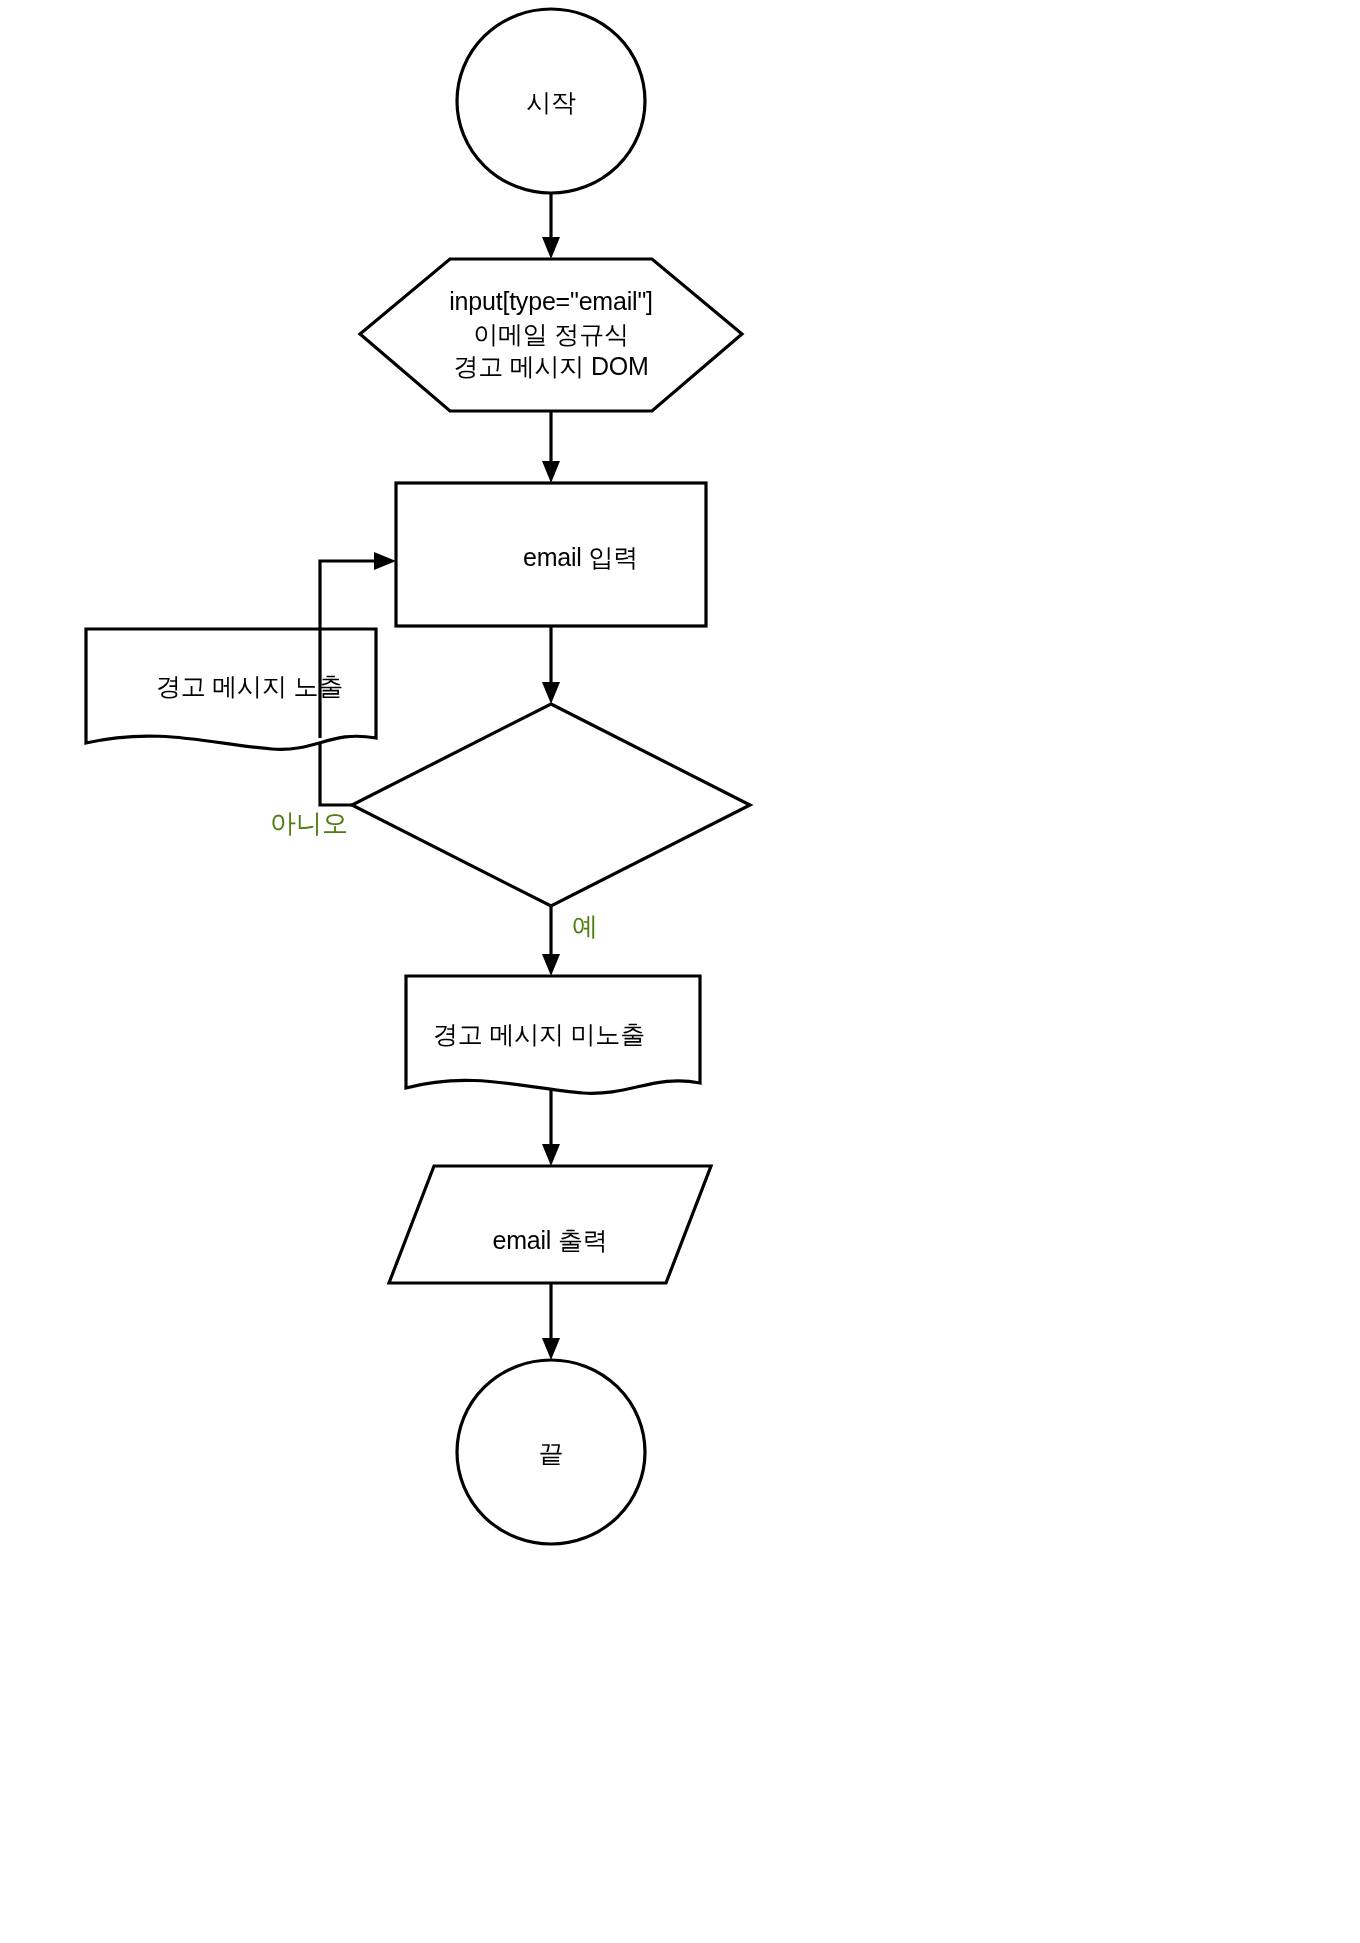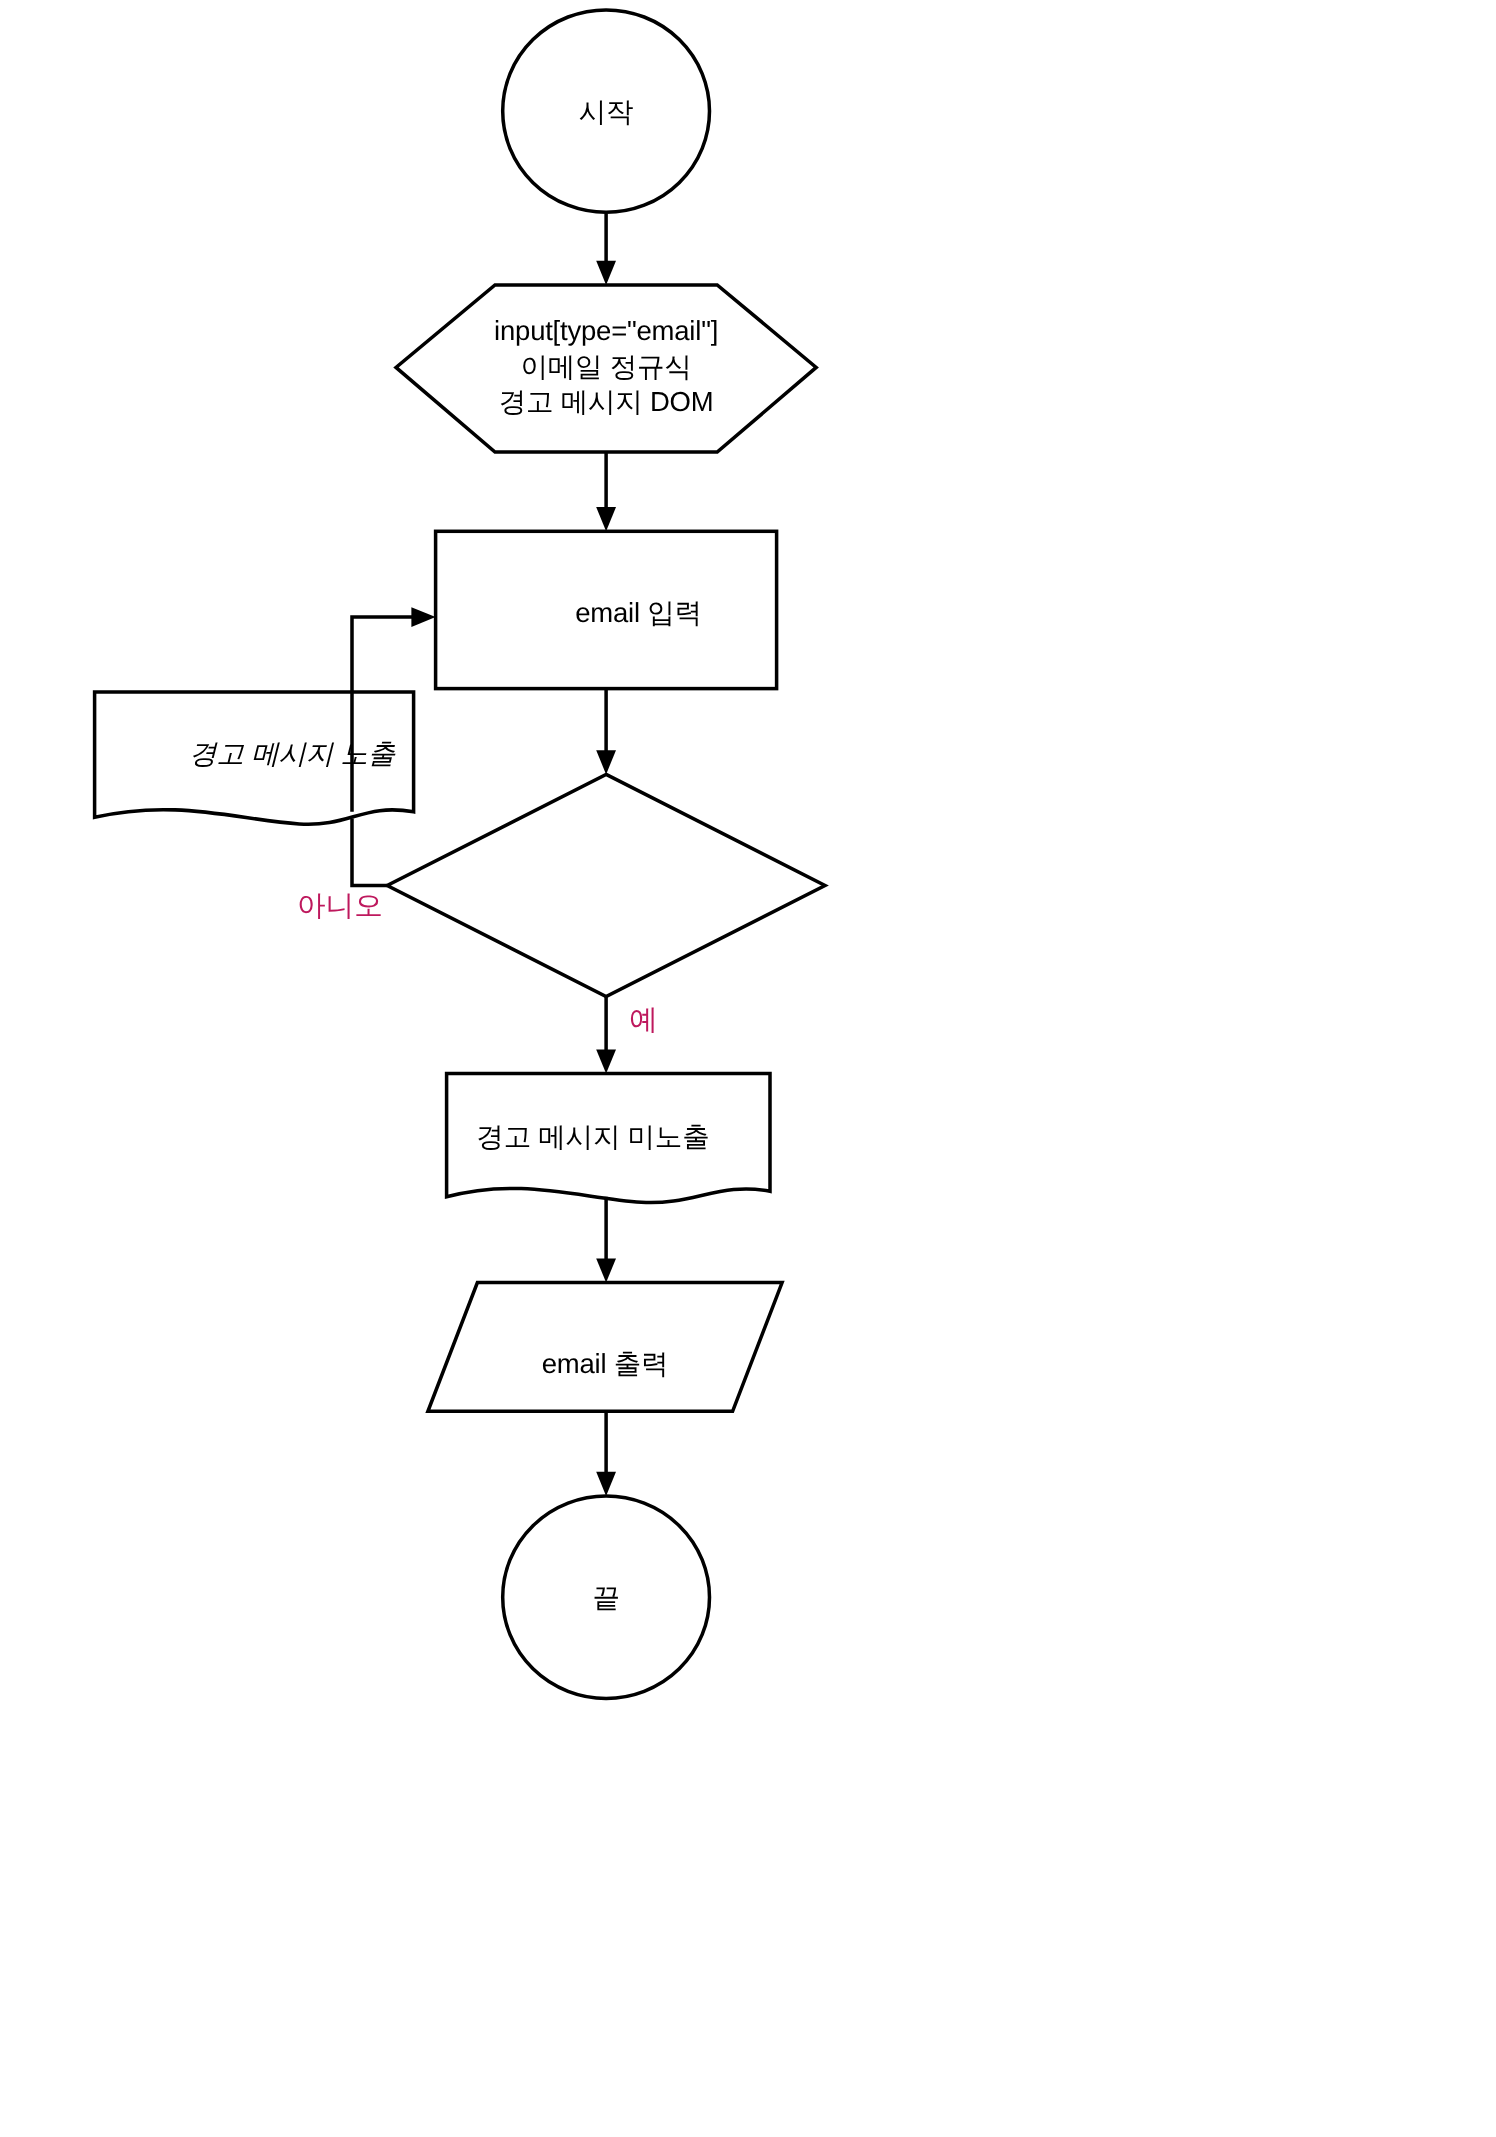--- a/index.html
+++ b/index.html
@@ -53,21 +53,21 @@
     font-family: "Liberation Sans", "DejaVu Sans", sans-serif;
     font-size: 25px;
     line-height: 1.30;
     white-space: pre-line;
     letter-spacing: -0.2px;
     pointer-events: none;
     -webkit-font-smoothing: antialiased;
   }
   .edge-label {
     position: absolute;
-    color: #be185d;
+    color: #4d7c0f;
     font-family: "Liberation Sans", "DejaVu Sans", sans-serif;
     font-size: 26px;
     line-height: 1.2;
     white-space: nowrap;
   }
 </style>
 </head>
 <body>
 
 <div id="flow-root">
@@ -120,21 +120,21 @@
   </svg>
 
   <div class="node-text" style="left:451px; top:86px; width:200px;">시작</div>
 
   <div class="node-text" style="left:351px; top:285px; width:400px;">input[type="email"]
 이메일 정규식
 경고 메시지 DOM</div>
 
   <div class="node-text" style="left:396px; top:541px; width:369px;">email 입력</div>
 
-  <div class="node-text" style="left:102px; top:670px; width:327px;font-style:italic;">경고 메시지 노출</div>
+  <div class="node-text" style="left:86px; top:670px; width:327px;">경고 메시지 노출</div>
 
 
   <div class="node-text" style="left:406px; top:1018px; width:266px;">경고 메시지 미노출</div>
 
   <div class="node-text" style="left:400px; top:1224px; width:300px;">email 출력</div>
 
   <div class="node-text" style="left:451px; top:1437px; width:200px;">끝</div>
 
   <div class="edge-label" style="left:270px; top:808px;">아니오</div>
 

